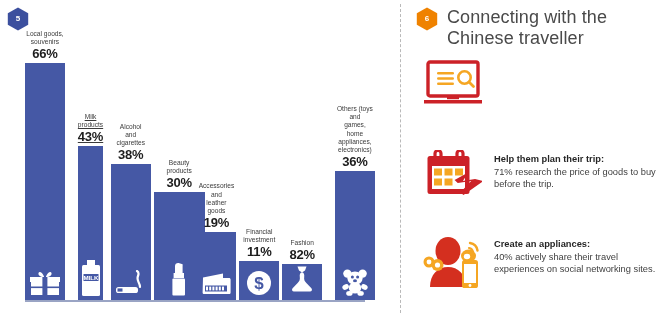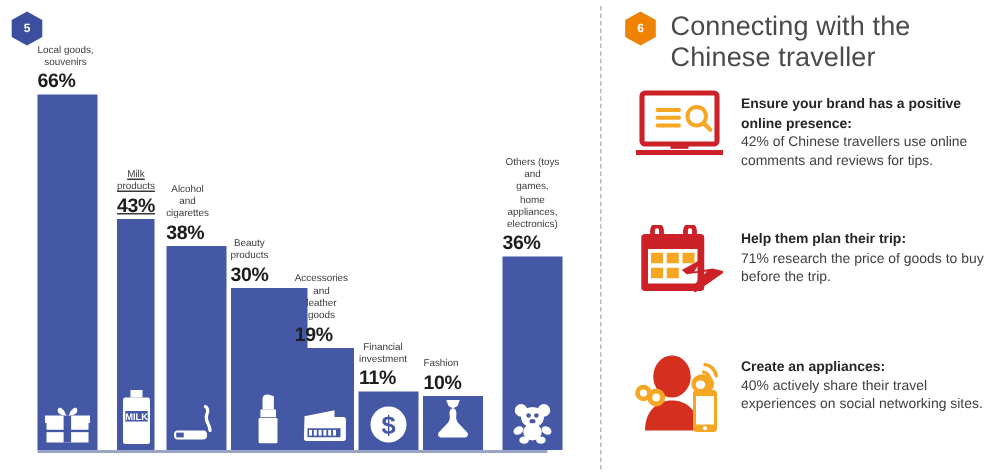--- a/index.html
+++ b/index.html
@@ -36,21 +36,21 @@
 
   
   #chart{position:absolute;left:0;top:36px;width:400px;height:281px;}
   #plot{position:absolute;left:25px;top:0;width:340px;height:264px;}
   .axis-line{
     position:absolute;left:25px;top:264px;width:340px;height:1.5px;
     background:#9aa4c4;
   }
   .bar-col{
     position:absolute;bottom:0;display:flex;flex-direction:column;
-    align-items:flex-start;justify-content:flex-end;
+    align-items:center;justify-content:flex-end;
   }
   .bar-label{
     font-size:6.6px;line-height:1.25;color:#3b3b3b;text-align:center;
     white-space:pre-line;margin-bottom:1px;
   }
   .bar-value{
     font-size:13px;font-weight:700;color:#1d1d1d;line-height:1.05;
     margin-bottom:2px;letter-spacing:-.2px;
   }
   .bar-rect{
@@ -192,21 +192,21 @@
               <div class="bar-icon">
                 <svg width="26" height="26" viewBox="0 0 26 26">
                   <circle cx="13" cy="13" r="12" fill="#fff"></circle>
                   <text x="13" y="19" font-family="Liberation Sans, sans-serif" font-size="17" font-weight="700" fill="#4558a5" text-anchor="middle">$</text>
                 </svg>
               </div>
             </div>
           </div>
           <div class="bar-col" style="left: 257.25px; width: 39.875px;">
             <div class="bar-label">Fashion</div>
-            <div class="bar-value">10%</div>
+            <div class="bar-value">82%</div>
             <div class="bar-rect" style="height: 36px; background: rgb(69, 88, 165);">
               <div class="bar-icon">
                 <svg width="24" height="30" viewBox="0 0 24 30">
                   <path d="M7.5 0.6 L16.5 0.6 L15 4.6 L12 6.4 L9 4.6 z" fill="#fff"></path>
                   <path d="M12 6.2 C13.8 6.2 14.6 8.4 14.2 11 C13.8 13.6 14.6 15.4 16.6 17.2 L21.4 22.2 C22.6 23.6 21.8 25.6 20 25.6 L4 25.6 C2.2 25.6 1.4 23.6 2.6 22.2 L7.4 17.2 C9.4 15.4 10.2 13.6 9.8 11 C9.4 8.4 10.2 6.2 12 6.2 z" fill="#fff"></path>
                 </svg>
               </div>
             </div>
           </div>
           <div class="bar-col" style="left: 310px; width: 39.875px;">
@@ -260,24 +260,20 @@
           <g fill="#f5a623">
             <rect x="13" y="12" width="17" height="2.6" rx="1.3"></rect>
             <rect x="13" y="17.2" width="17" height="2.6" rx="1.3"></rect>
             <rect x="13" y="22.4" width="17" height="2.6" rx="1.3"></rect>
           </g>
           <circle cx="40.5" cy="17.5" r="6.2" fill="none" stroke="#f5a623" stroke-width="2.6"></circle>
           <line x1="45" y1="22" x2="49.5" y2="26.5" stroke="#f5a623" stroke-width="2.8" stroke-linecap="round"></line>
           <path d="M0 40 h58 v3.4 h-58 z" fill="#cc2127"></path>
           <path d="M23 36 h12 v3.2 h-12 z" fill="#cc2127"></path>
         </svg>
-      </div>
-      <div class="tip-text">
-        <div class="tip-head">Ensure your brand has a positive online presence:</div>
-        <div class="tip-body">42% of Chinese travellers use online comments and reviews for tips.</div>
       </div>
     </div>
 
     <div class="tip" id="tip-2">
       <div class="tip-icon">
         <svg width="58" height="52" viewBox="0 0 58 52" aria-hidden="true">
           <path d="M11 6 v-2.5 a3 3 0 0 1 6 0 v2.5" fill="none" stroke="#cc2127" stroke-width="3.2"></path>
           <path d="M33 6 v-2.5 a3 3 0 0 1 6 0 v2.5" fill="none" stroke="#cc2127" stroke-width="3.2"></path>
           <rect x="3.5" y="6" width="42" height="38" rx="2.5" fill="#cc2127"></rect>
           <rect x="8" y="16" width="33" height="23" fill="#ffffff"></rect>

